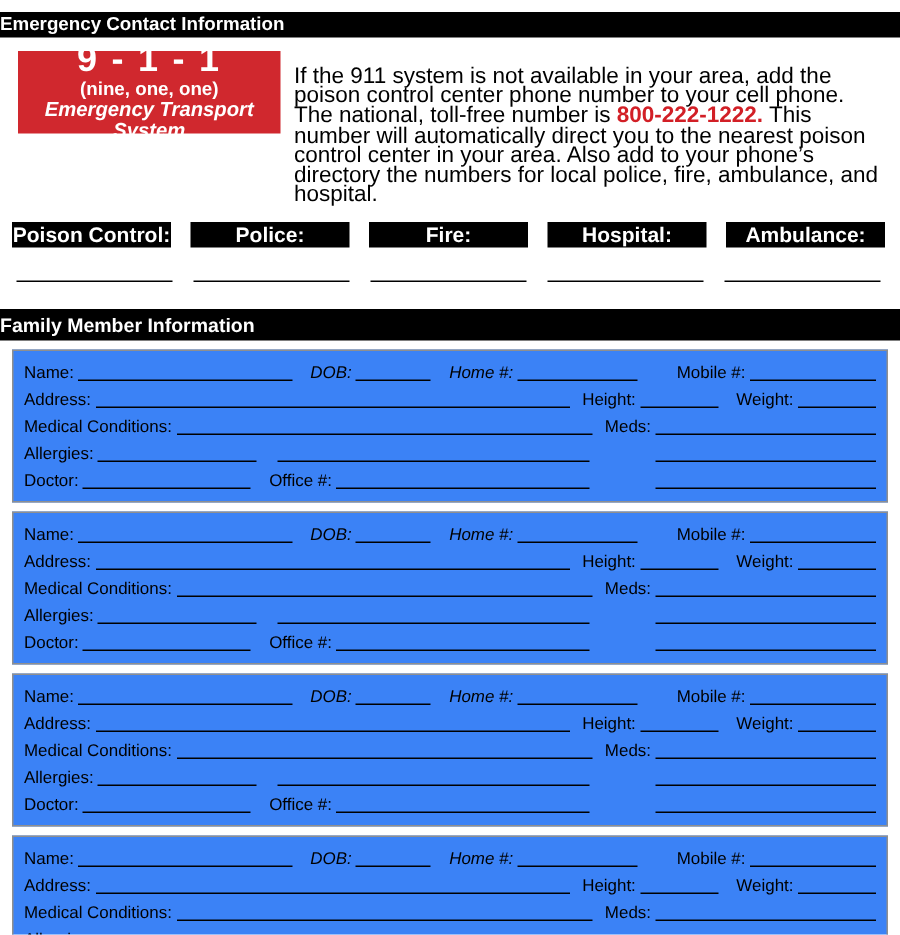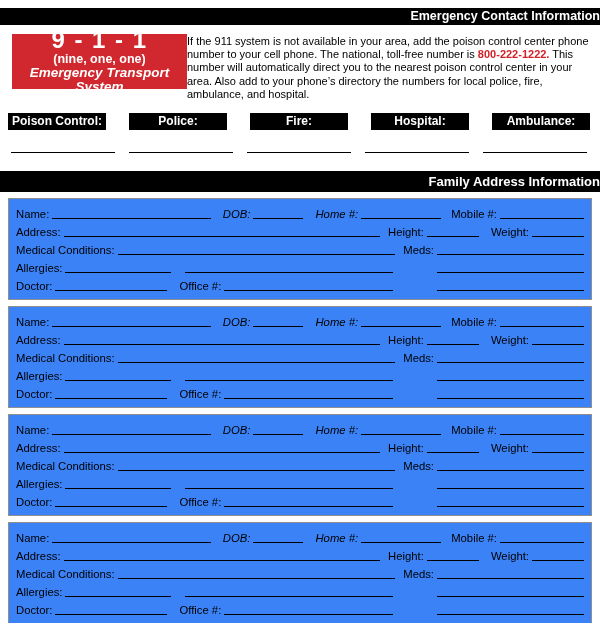--- a/index.html
+++ b/index.html
@@ -7,65 +7,65 @@
   body {
     width: 600px; height: 623px; overflow: hidden;
     background: #ffffff; color: #000;
     font-family: "Liberation Sans", "DejaVu Sans", sans-serif;
   }
   .page { width: 600px; height: 623px; overflow: hidden; }
 
   
   .section-bar {
     background: var(--bar-black, #000);
-    color: #fff; font-weight: bold; text-align: right;
+    color: #fff; font-weight: bold; text-align: left;
   }
   .bar-top   { margin-top: 8px;  height: 17px; line-height: 17px; font-size: 12.5px; }
   .bar-family{ margin-top: 18px; height: 21px; line-height: 21px; font-size: 13px; }
 
   
-  .top-row { display: flex; margin: 9px 8px 0 12px; }
+  .top-row { display: flex; margin: 9px 8px 0 12px; gap: 9px; }
   .red-box {
     width: 175px; min-width: 175px; height: 55px;
     background: var(--accent-red, #d0282e);
     color: #fff; font-weight: bold; text-align: center;
     display: flex; flex-direction: column; justify-content: center;
   }
   .r1 { font-size: 24px; line-height: 22px; letter-spacing: 1.5px; }
   .r2 { font-size: 12.5px; line-height: 13px; margin-top: 2px; }
   .r3 { font-size: 13.5px; line-height: 14px; font-style: italic; }
-  .intro { flex: 1; margin: 1px 0 0 0; font-size: 11px; line-height: 13.2px; }
+  .intro { flex: 1; margin: 10px 0 0 0; font-size: 15px; line-height: 13.2px; }
   .phone { color: var(--phone-red, #d21f26); font-weight: bold; }
 
   
   .contacts-row { display: flex; justify-content: space-between; margin: 12px 10px 0 8px; }
   .contact-box {
-    width: 98px; height: 17px; background: var(--bar-black, #000);
-    color: #fff; font-weight: bold; font-size: 12px;
+    width: 106px; height: 17px; background: var(--bar-black, #000);
+    color: #fff; font-weight: bold; font-size: 14px;
     text-align: center; line-height: 16px;
   }
   .contact-lines { display: flex; justify-content: space-between; margin: 22px 10px 0 8px; }
   .contact-line-col { width: 110px; display: flex; justify-content: center; }
   .contact-line { width: 104px; height: 0; border-bottom: 1.4px solid #000; }
 
   
   .members { margin: 6px 8px 0 8px; }
   .member-block {
     border: 1px solid var(--border-gray, #8f8f8f);
     padding: 4px 7px 6px 7px; margin-bottom: 6px; background: #3b82f6;
   }
   .frow { display: flex; align-items: flex-end; height: 18px; }
   .lbl { font-size: 11.3px; line-height: 14px; white-space: nowrap; margin-right: 3px; }
   .line { border-bottom: 1.4px solid #000; margin-bottom: 2px; height: 0; align-self: flex-end; }
   .grow { flex: 1; }
   .w50 { width: 50px; }  .w52 { width: 52px; }  .w80 { width: 80px; }
   .w84 { width: 84px; }  .w106 { width: 106px; } .w112 { width: 112px; }
   .w147 { width: 147px; min-width: 147px; }
   .ml8 { margin-left: 8px; }  .ml12 { margin-left: 12px; } .ml14 { margin-left: 14px; }
-  .ml16 { margin-left: 12px; font-style: italic; } .ml18 { margin-left: 10px; } .ml44 { margin-left: 44px; }
+  .ml16 { margin-left: 12px; font-style: italic; } .ml18 { margin-left: 26px; } .ml44 { margin-left: 44px; }
 </style>
 </head>
 <body>
 
 <div class="page">
 
   <div class="section-bar bar-top">
     <span>Emergency Contact Information</span>
   </div>
 
@@ -98,21 +98,21 @@
       </div>
     <div class="contact-line-col">
         <div class="contact-line"></div>
       </div>
     <div class="contact-line-col">
         <div class="contact-line"></div>
       </div>
   </div>
 
   <div class="section-bar bar-family">
-    <span>Family Address Information</span>
+    <span>Family Member Information</span>
   </div>
 
   <div class="members" id="members">
   <div class="member-block">
 
     <div class="frow">
       <span class="lbl">Name:</span>
       <span class="line grow"></span>
       <span class="lbl ml16">DOB:</span>
       <span class="line w50"></span>

